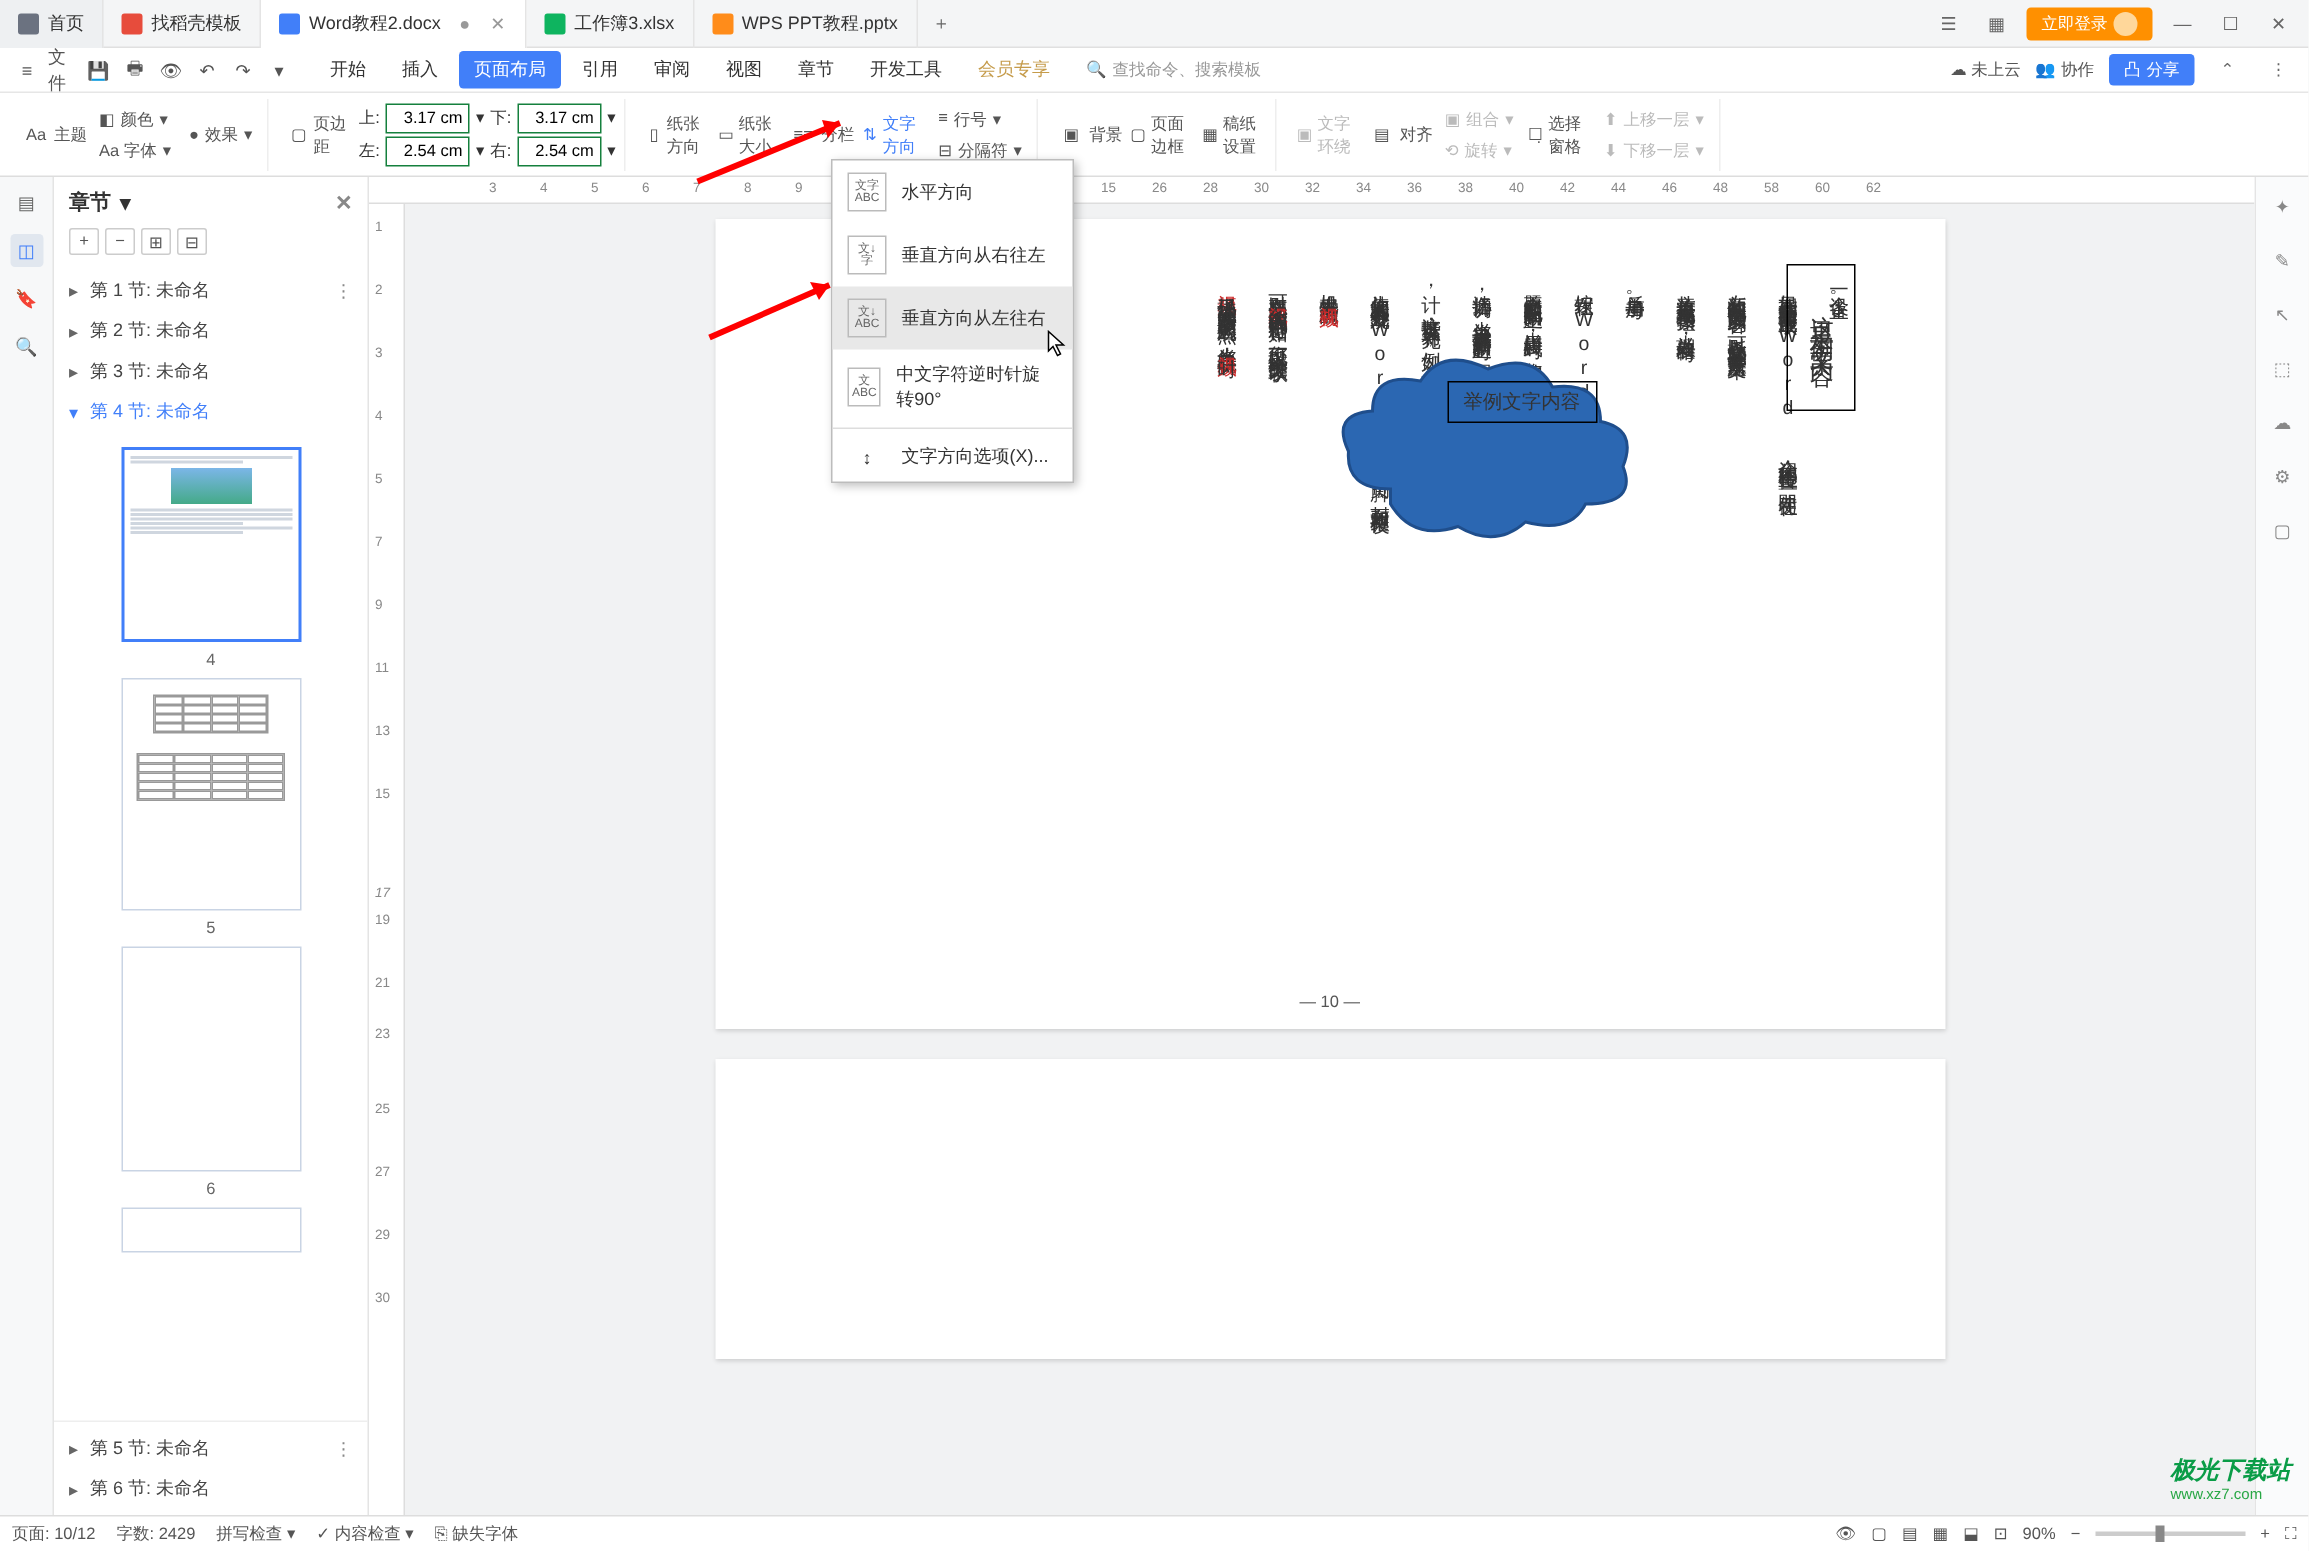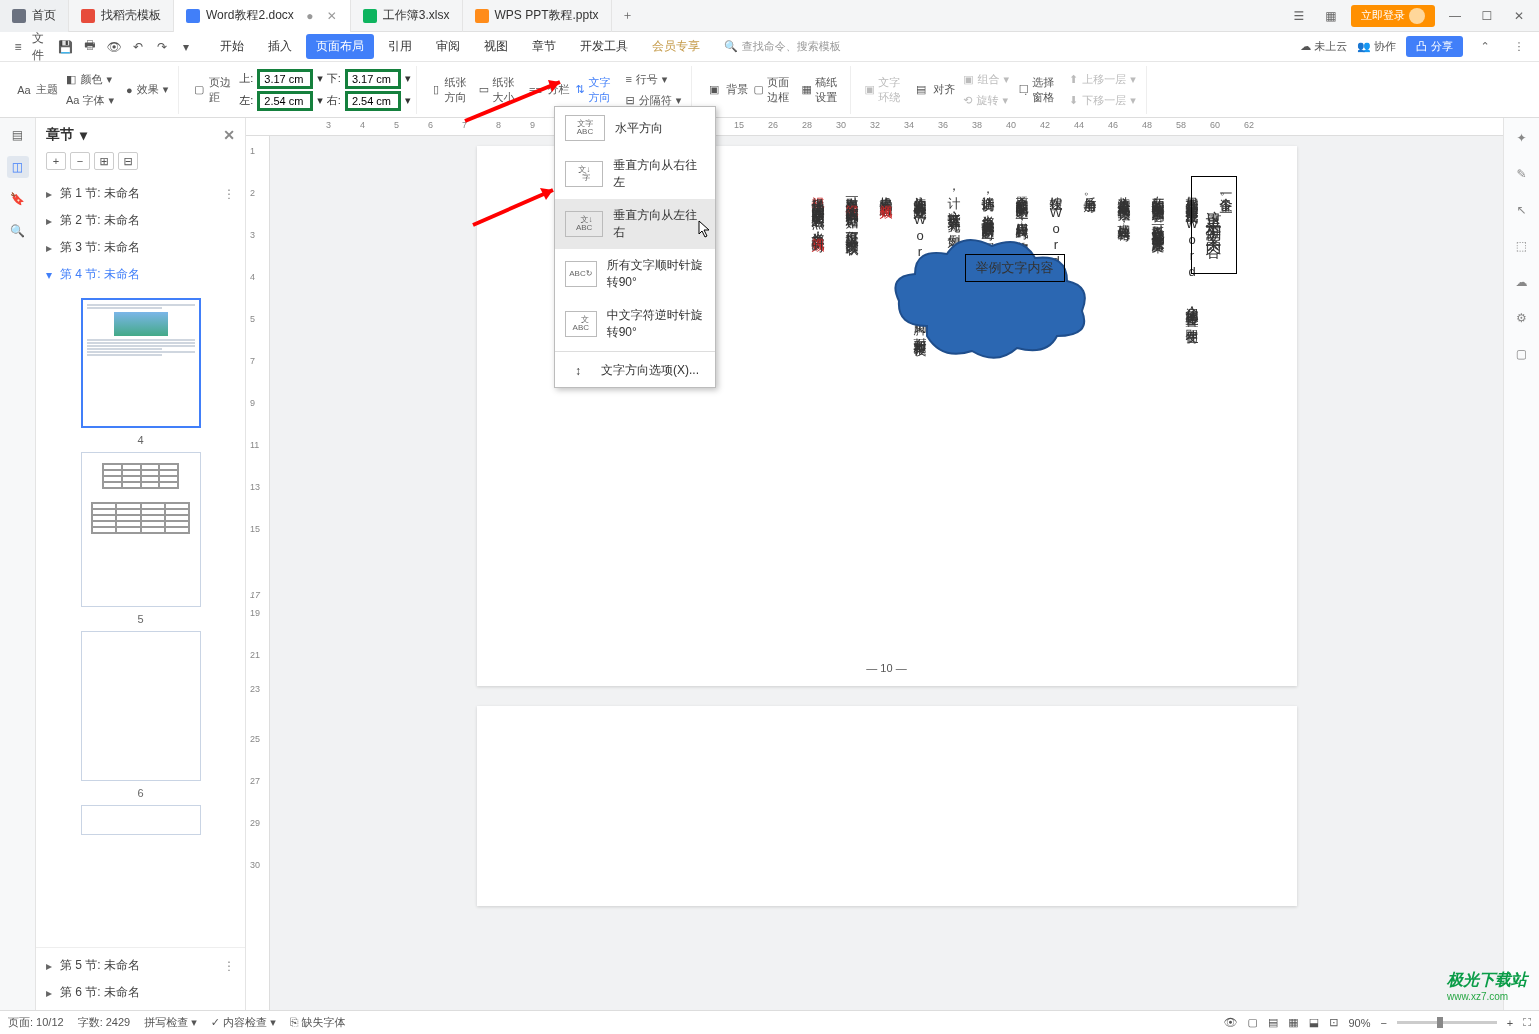--- a/index.html
+++ b/index.html
@@ -31,21 +31,21 @@
 .menubar-right { margin-left:auto; display:flex; align-items:center; gap:10px; color:#555; font-size:11px; }
 .share-btn { background:#417ff9; color:#fff; padding:3px 10px; border-radius:3px; display:flex; align-items:center; gap:4px; }
 
 .ribbon { height:56px; border-bottom:1px solid #ddd; display:flex; align-items:center; padding:0 8px; gap:6px; background:#fff; }
 .rb-group { display:flex; align-items:center; gap:4px; padding:0 6px; border-right:1px solid #eee; height:48px; }
 .rb-big { display:flex; flex-direction:row; align-items:center; justify-content:center; width:44px; gap:2px; cursor:pointer; font-size:11px; color:#555; }
 .rb-big.blue { color:#417ff9; }
 .rb-small { display:flex; align-items:center; gap:4px; font-size:11px; color:#555; cursor:pointer; padding:2px 4px; }
 .rb-col { display:flex; flex-direction:column; gap:2px; }
 .margin-input { display:flex; align-items:center; gap:4px; font-size:11px; }
-.margin-input input { width:56px; height:20px; border:3px solid #15803d; padding:0 4px; font-size:11px; }
+.margin-input input { width:56px; height:20px; border:1px solid #15803d; padding:0 4px; font-size:11px;text-align:right; }
 .ic { width:20px; height:20px; display:inline-flex; align-items:center; justify-content:center; }
 
 .body-row { display:flex; height:calc(1034px - 32px - 30px - 56px - 24px); position:relative; }
 .side-icons { width:36px; background:#f7f8f9; border-right:1px solid #e4e4e4; display:flex; flex-direction:column; align-items:center; padding-top:6px; gap:10px; }
 .side-icon { width:22px; height:22px; display:flex; align-items:center; justify-content:center; color:#666; cursor:pointer; border-radius:3px; }
 .side-icon.active { background:#e1e7ef; color:#417ff9; }
 .nav-panel { width:210px; border-right:1px solid #e4e4e4; background:#fff; display:flex; flex-direction:column; }
 .nav-hd { display:flex; align-items:center; padding:8px 10px; font-size:14px; font-weight:bold; gap:6px; }
 .nav-close { margin-left:auto; color:#888; }
 .nav-tools { display:flex; gap:4px; padding:0 10px 6px; }
@@ -79,21 +79,21 @@
 .example-box { position:absolute; right:60px; top:30px; border:1.5px solid #000; padding:20px 12px; writing-mode:vertical-rl; text-orientation:upright; font-size:16px; line-height:20px; letter-spacing:4px; }
 .cloud-wrap { position:absolute; right:200px; top:90px; }
 .cloud-wrap svg { width:210px; height:130px; }
 .cloud-label { position:absolute; left:78px; top:18px; border:1px solid #000; padding:4px 10px; font-size:13px; background:transparent; }
 .pgnum { position:absolute; bottom:12px; left:0; right:0; text-align:center; font-size:11px; color:#555; }
 
 .dropdown { position:absolute; left:554px; top:106px; width:162px; background:#fff; border:1px solid #bcbcbc; box-shadow:2px 2px 6px rgba(0,0,0,0.25); z-index:300; }
 .dd-item { display:flex; align-items:center; gap:10px; padding:8px 10px; cursor:pointer; font-size:12px; color:#333; }
 .dd-item:hover,.dd-item.hov { background:#e8e8e8; }
 .dd-sep { height:1px; background:#ddd; margin:2px 0; }
-.dd-ic { width:40px; height:26px; border:1px solid #bbb; display:flex; align-items:center; justify-content:center; font-size:8px; text-align:right; line-height:8px; color:#666; }
+.dd-ic { width:26px; height:26px; border:1px solid #bbb; display:flex; align-items:center; justify-content:center; font-size:8px; text-align:center; line-height:8px; color:#666; }
 
 .red-arrow { position:absolute; z-index:250; pointer-events:none; }
 .red-arrow svg path { stroke:#f00; stroke-width:4; fill:none; }
 .red-arrow svg polygon { fill:#f00; }
 
 .right-rail { width:36px; border-left:1px solid #e4e4e4; background:#fafbfc; display:flex; flex-direction:column; align-items:center; padding-top:10px; gap:16px; }
 .rr-ic { width:20px; height:20px; color:#888; display:flex; align-items:center; justify-content:center; cursor:pointer; }
 
 .statusbar { height:24px; border-top:1px solid #ddd; display:flex; align-items:center; padding:0 8px; gap:14px; font-size:11px; color:#555; background:#fff; }
 .statusbar .right { margin-left:auto; display:flex; align-items:center; gap:10px; }
@@ -481,24 +481,20 @@
     </div>
   <div class="dd-item">
       <div class="dd-ic">文↓<br>字</div>
       <span>垂直方向从右往左</span>
     </div>
   <div class="dd-item hov">
       <div class="dd-ic">文↓<br>ABC</div>
       <span>垂直方向从左往右</span>
     </div>
   <div class="dd-item">
-      <div class="dd-ic">ABC↻</div>
-      <span>所有文字顺时针旋转90°</span>
-    </div>
-  <div class="dd-item">
       <div class="dd-ic">文<br>ABC</div>
       <span>中文字符逆时针旋转90°</span>
     </div>
   <div class="dd-sep"></div>
   <div class="dd-item">
       <span style="width:26px;text-align:center;">↕</span>
       <span>文字方向选项(X)...</span>
     </div>
 </div>
 

